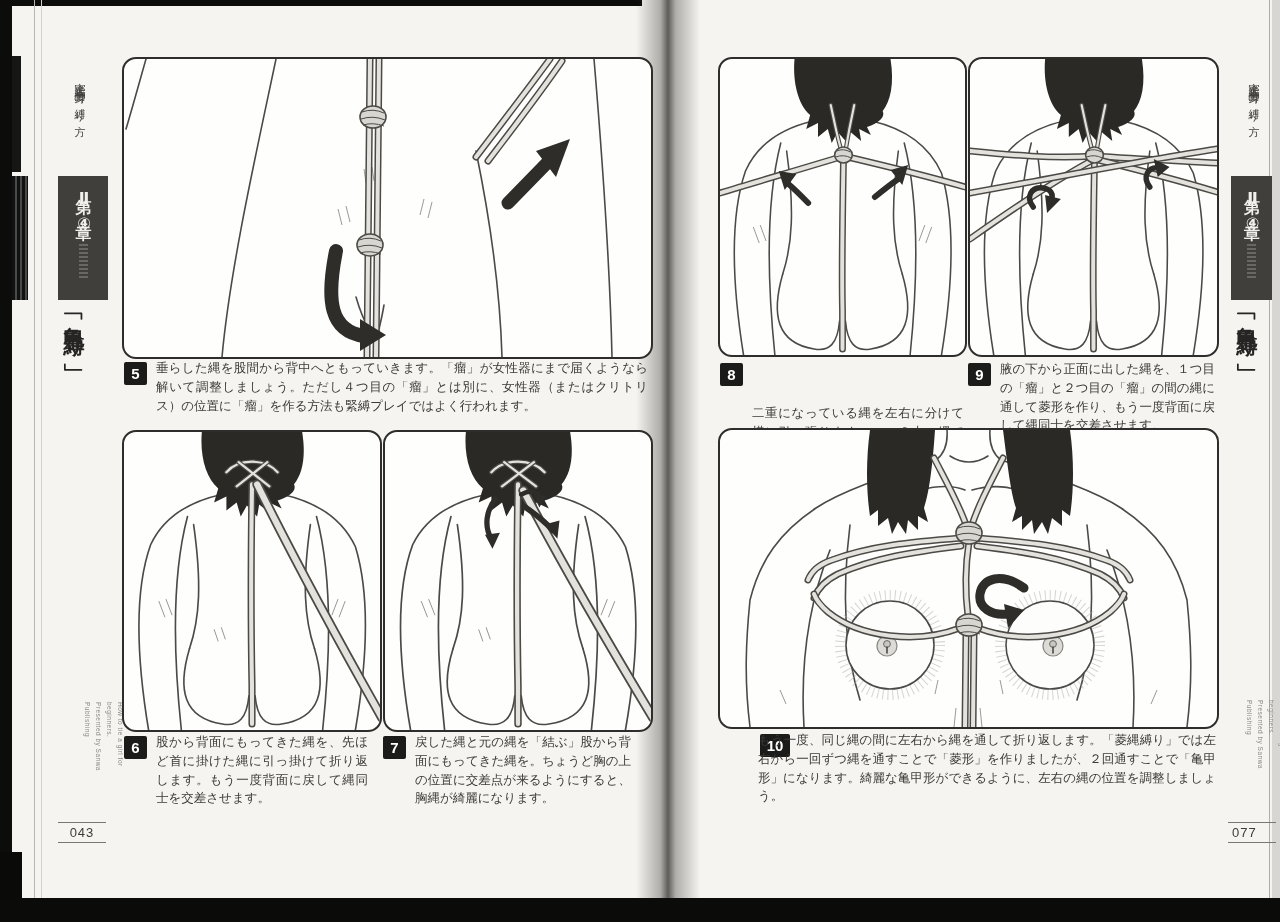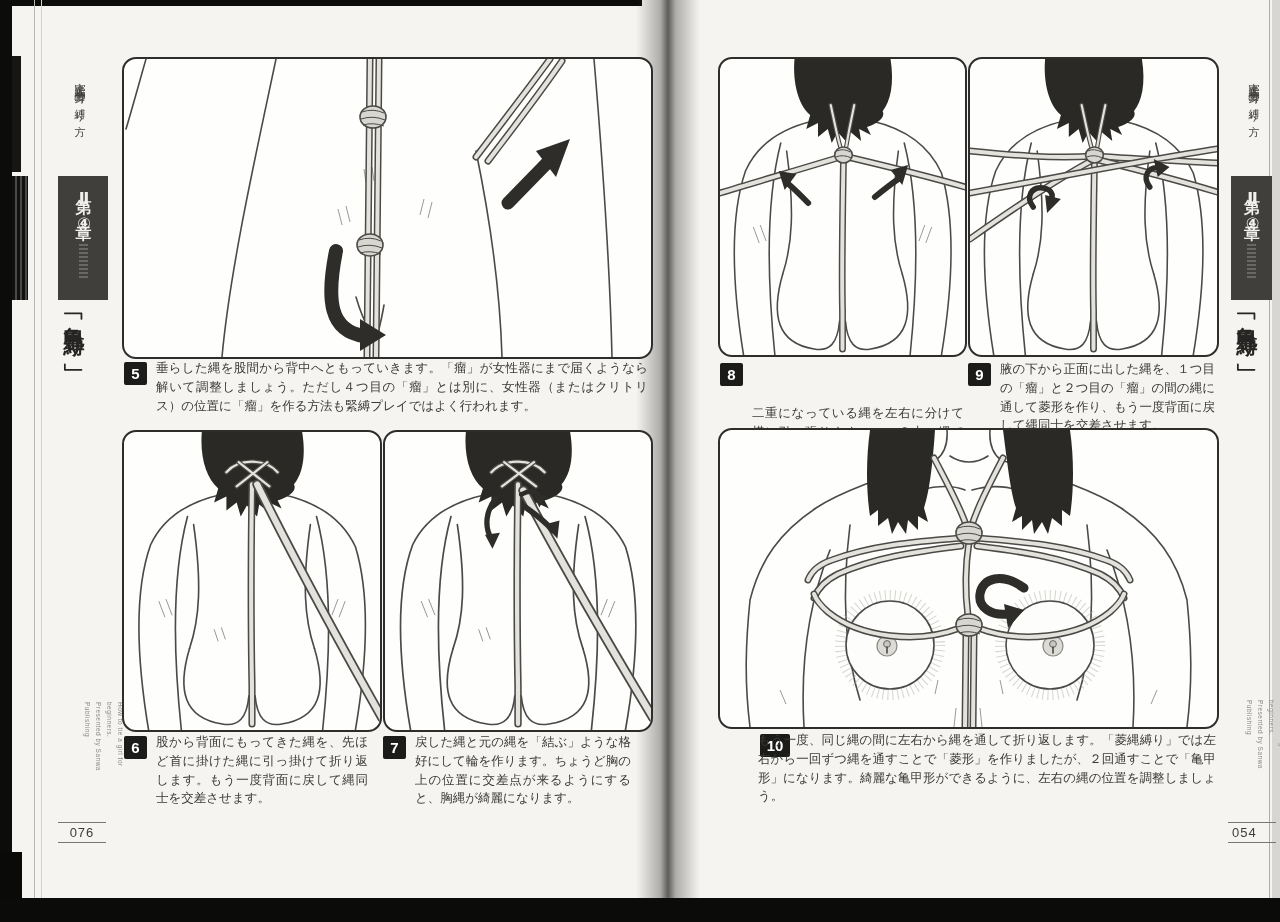--- a/index.html
+++ b/index.html
@@ -78,33 +78,33 @@
 <div class="series vtext" style="left:72px;top:74px;">実践編・全身の縛り方</div>
 <div class="chapter-box" style="left:58px;top:176px;width:50px;height:124px;">
   <div class="ch-label">第Ⅱ章④</div>
   <div class="ch-smudge"></div>
 </div>
 <div class="btitle vtext" style="left:64px;top:306px;height:170px;">「亀甲縛り」</div>
 <div class="foot-cap vtext" style="left:82px;top:702px;height:96px;">
   <span style="display:block;">How to tie a girl for beginners.</span>
   <span style="display:block;">Presented by Sanwa Publishing</span>
 </div>
-<div class="pagenum" style="left:58px;top:822px;width:48px;">076</div>
+<div class="pagenum" style="left:58px;top:822px;width:48px;">043</div>
 
 <div class="series vtext" style="left:1246px;top:74px;">実践編・全身の縛り方</div>
 <div class="chapter-box" style="left:1231px;top:176px;width:41px;height:124px;">
   <div class="ch-label">第Ⅱ章④</div>
   <div class="ch-smudge"></div>
 </div>
 <div class="btitle vtext" style="left:1237px;top:306px;height:170px;">「亀甲縛り」</div>
 <div class="foot-cap vtext" style="left:1244px;top:700px;height:96px;">
   <span style="display:block;">How to tie a girl for beginners.</span>
   <span style="display:block;">Presented by Sanwa Publishing</span>
 </div>
-<div class="pagenum" style="left:1228px;top:822px;width:44px;text-align:left;padding-left:4px;">054</div>
+<div class="pagenum" style="left:1228px;top:822px;width:44px;text-align:left;padding-left:4px;">077</div>
 
 <div class="panel" style="left:122px;top:57px;width:527px;height:298px;">
 <svg viewBox="0 0 527 298" preserveAspectRatio="none">
   <path class="skin" d="M22,0 C14,28 8,50 2,70"></path>
   <path class="skin" d="M152,0 C132,95 106,210 98,298"></path>
   <path class="skin" d="M470,0 C478,95 486,210 488,298"></path>
   <path class="skin" d="M352,92 C366,160 376,230 378,298"></path>
   <path class="hatch" d="M214,150 l4,16 M222,147 l4,16 M300,140 l-4,16 M308,143 l-4,16 M240,110 l2,14 M248,108 l2,14"></path>
   <path class="skin" d="M232,238 C236,252 240,262 246,272"></path>
   <path class="skin" d="M260,246 C258,258 256,266 254,274"></path>
@@ -186,21 +186,21 @@
 
   <path class="arrow-s" style="stroke-width:5;" d="M104,66 C95,78 93,94 100,106"></path>
   <polygon class="arrow" points="94,102 108,100 101,116"></polygon>
   <path class="arrow-s" style="stroke-width:4.5;" d="M128,62 C137,57 144,59 146,66"></path>
   <polygon class="arrow" points="140,62 152,63 145,75"></polygon>
   <path class="arrow-s" style="stroke-width:5.5;" d="M131,74 C142,82 152,91 158,98"></path>
   <polygon class="arrow" points="150,92 164,88 162,106"></polygon>
 </svg>
 </div>
 <div class="badge" style="left:383px;top:736px;">7</div>
-<div class="stext" style="left:415px;top:733px;width:216px;">戻した縄と元の縄を「結ぶ」ような格好にして輪を作ります。ちょうど胸の上の位置に交差点が来るようにすると、胸縄が綺麗になります。</div>
+<div class="stext" style="left:415px;top:733px;width:216px;">戻した縄と元の縄を「結ぶ」股から背面にもってきた縄を。ちょうど胸の上の位置に交差点が来るようにすると、胸縄が綺麗になります。</div>
 
 <div class="panel" style="left:718px;top:57px;width:245px;height:296px;">
 <svg viewBox="0 0 250 296" preserveAspectRatio="none">
   <path class="skin" d="M95,62 C60,70 38,86 26,112 C12,152 10,210 24,296"></path>
   <path class="skin" d="M62,84 C50,130 46,200 56,296"></path>
   <path class="skin" d="M155,62 C190,70 214,88 226,114 C238,154 240,212 226,296"></path>
   <path class="skin" d="M188,84 C200,130 204,200 194,296"></path>
   <path class="skin" d="M68,92 C76,150 74,185 64,215"></path>
   <path class="skin" d="M182,92 C174,150 176,185 186,215"></path>
   <path class="skin" d="M64,215 C52,256 58,284 96,290 C112,293 120,284 122,262"></path>

